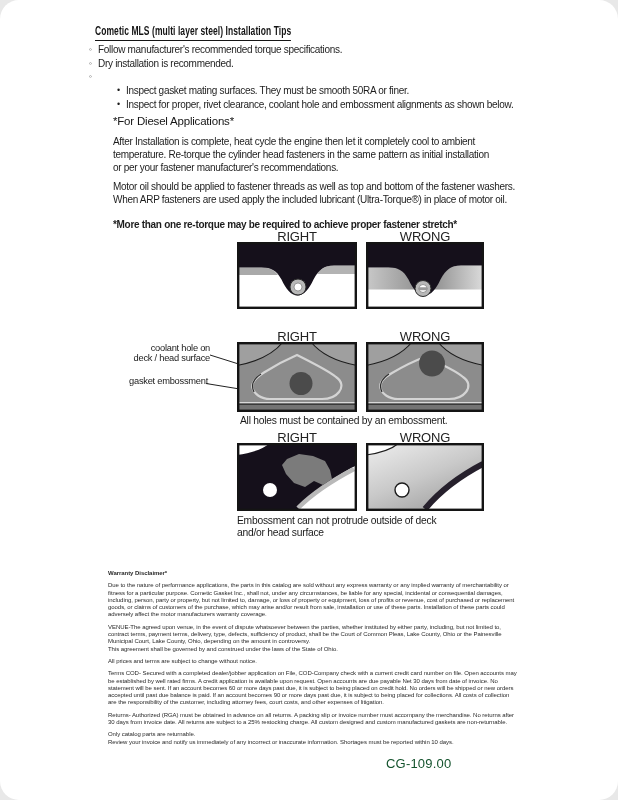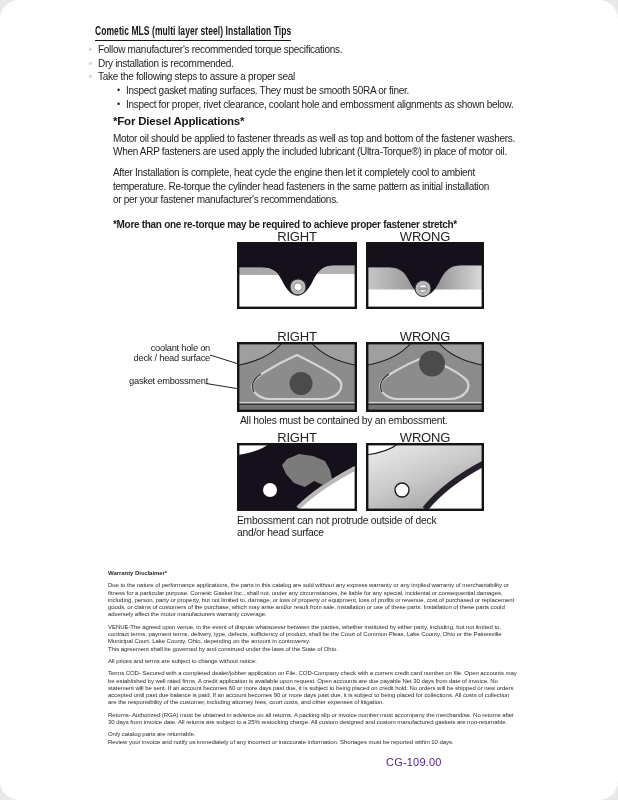--- a/index.html
+++ b/index.html
@@ -17,34 +17,34 @@
     border-bottom:1.4px solid #141414;padding-bottom:2px;letter-spacing:0.1px;
   }
   
   .bullets{left:89px;top:43px;font-size:10px;letter-spacing:-0.3px;line-height:13.7px;color:#1d1d1d;}
   .bullet-line{display:flex;white-space:nowrap;}
   .bullet-line .marker{width:9px;font-size:8px;line-height:13.7px;color:#3a3a3a;}
   .bullet-line.sub{margin-left:28px;}
   .bullet-line.sub .marker{font-size:9px;color:#1d1d1d;}
   
   .diesel{left:113px;top:115px;width:480px;letter-spacing:-0.3px;}
-  .diesel .heading{font-size:11.5px;font-weight:bold;letter-spacing:-0.2px;color:#161616;}
+  .diesel .heading{font-size:11.5px;font-weight:normal;letter-spacing:-0.2px;color:#161616;}
   .diesel .para{font-size:10px;line-height:13.2px;white-space:pre-line;margin-top:8px;}
   .diesel .para.first{margin-top:5px;}
   .diesel .note{font-size:10px;margin-top:13px;white-space:nowrap;font-weight:bold;}
   
   .dlabel{font-size:13px;color:#222222;text-align:center;letter-spacing:-0.2px;}
   .caption{font-size:10.3px;letter-spacing:-0.25px;color:#1a1a1a;white-space:pre-line;line-height:12px;}
   .callout{font-size:9.3px;letter-spacing:-0.25px;line-height:10px;text-align:right;white-space:pre-line;color:#1a1a1a;}
   
   .legal{left:108px;top:570px;width:438px;font-size:6px;line-height:7.3px;letter-spacing:-0.05px;color:#2a2a2a;}
   .legal .lheading{font-weight:bold;margin-bottom:5px;}
   .legal p{margin:0 0 5px 0;white-space:pre-line;}
   
-  .footer-code{left:386px;top:756px;font-size:11px;color:#4c1d95;letter-spacing:0.2px;}
+  .footer-code{left:386px;top:756px;font-size:13px;color:#14532d;letter-spacing:0.2px;}
   svg{display:block;}
 </style>
 </head>
 <body>
 
 <div class="page">
 
   <div class="abs title-wrap">
     <span class="title">Cometic MLS (multi layer steel) Installation Tips</span>
   </div>
@@ -53,39 +53,38 @@
     <div class="bullet-line">
       <span class="marker">◦</span>
       <span>Follow manufacturer's recommended torque specifications.</span>
     </div>
     <div class="bullet-line">
       <span class="marker">◦</span>
       <span>Dry installation is recommended.</span>
     </div>
     <div class="bullet-line">
       <span class="marker">◦</span>
-      <span>Take the following steps to assure a proper seal</span>
     </div>
     <div class="bullet-line sub">
       <span class="marker">•</span>
       <span>Inspect gasket mating surfaces.  They must be smooth 50RA or finer.</span>
     </div>
     <div class="bullet-line sub">
       <span class="marker">•</span>
       <span>Inspect for proper, rivet clearance, coolant hole and embossment alignments as shown below.</span>
     </div>
   </div>
 
   <div class="abs diesel">
     <div class="heading">*For Diesel Applications*</div>
-    <div class="para first">Motor oil should be applied to fastener threads as well as top and bottom of the fastener washers.
-When ARP fasteners are used apply the included lubricant (Ultra-Torque®) in place of motor oil.</div>
     <div class="para">After Installation is complete, heat cycle the engine then let it completely cool to ambient
 temperature. Re-torque the cylinder head fasteners in the same pattern as initial installation
 or per your fastener manufacturer's recommendations.</div>
+    <div class="para first">Motor oil should be applied to fastener threads as well as top and bottom of the fastener washers.
+When ARP fasteners are used apply the included lubricant (Ultra-Torque®) in place of motor oil.</div>
     <div class="note">*More than one re-torque may be required to achieve proper fastener stretch*</div>
   </div>
 
   <div class="abs dlabel" style="left:237px;top:229px;width:120px;">RIGHT</div>
   <div class="abs dlabel" style="left:366px;top:229px;width:118px;">WRONG</div>
 
   <svg class="abs" style="left:237px;top:242px;" width="120" height="67" viewBox="0 0 120 67">
     <rect x="0" y="0" width="120" height="67" fill="#ffffff"></rect>
     <path d="M0,25.5 H25 C33,25.5 37,28 41,33 L0,33 Z" fill="#a9a9a9"></path>
     <path d="M120,23.5 H96 C89,23.5 84,26.5 80,32 L120,32 Z" fill="#b3b3b3"></path>

